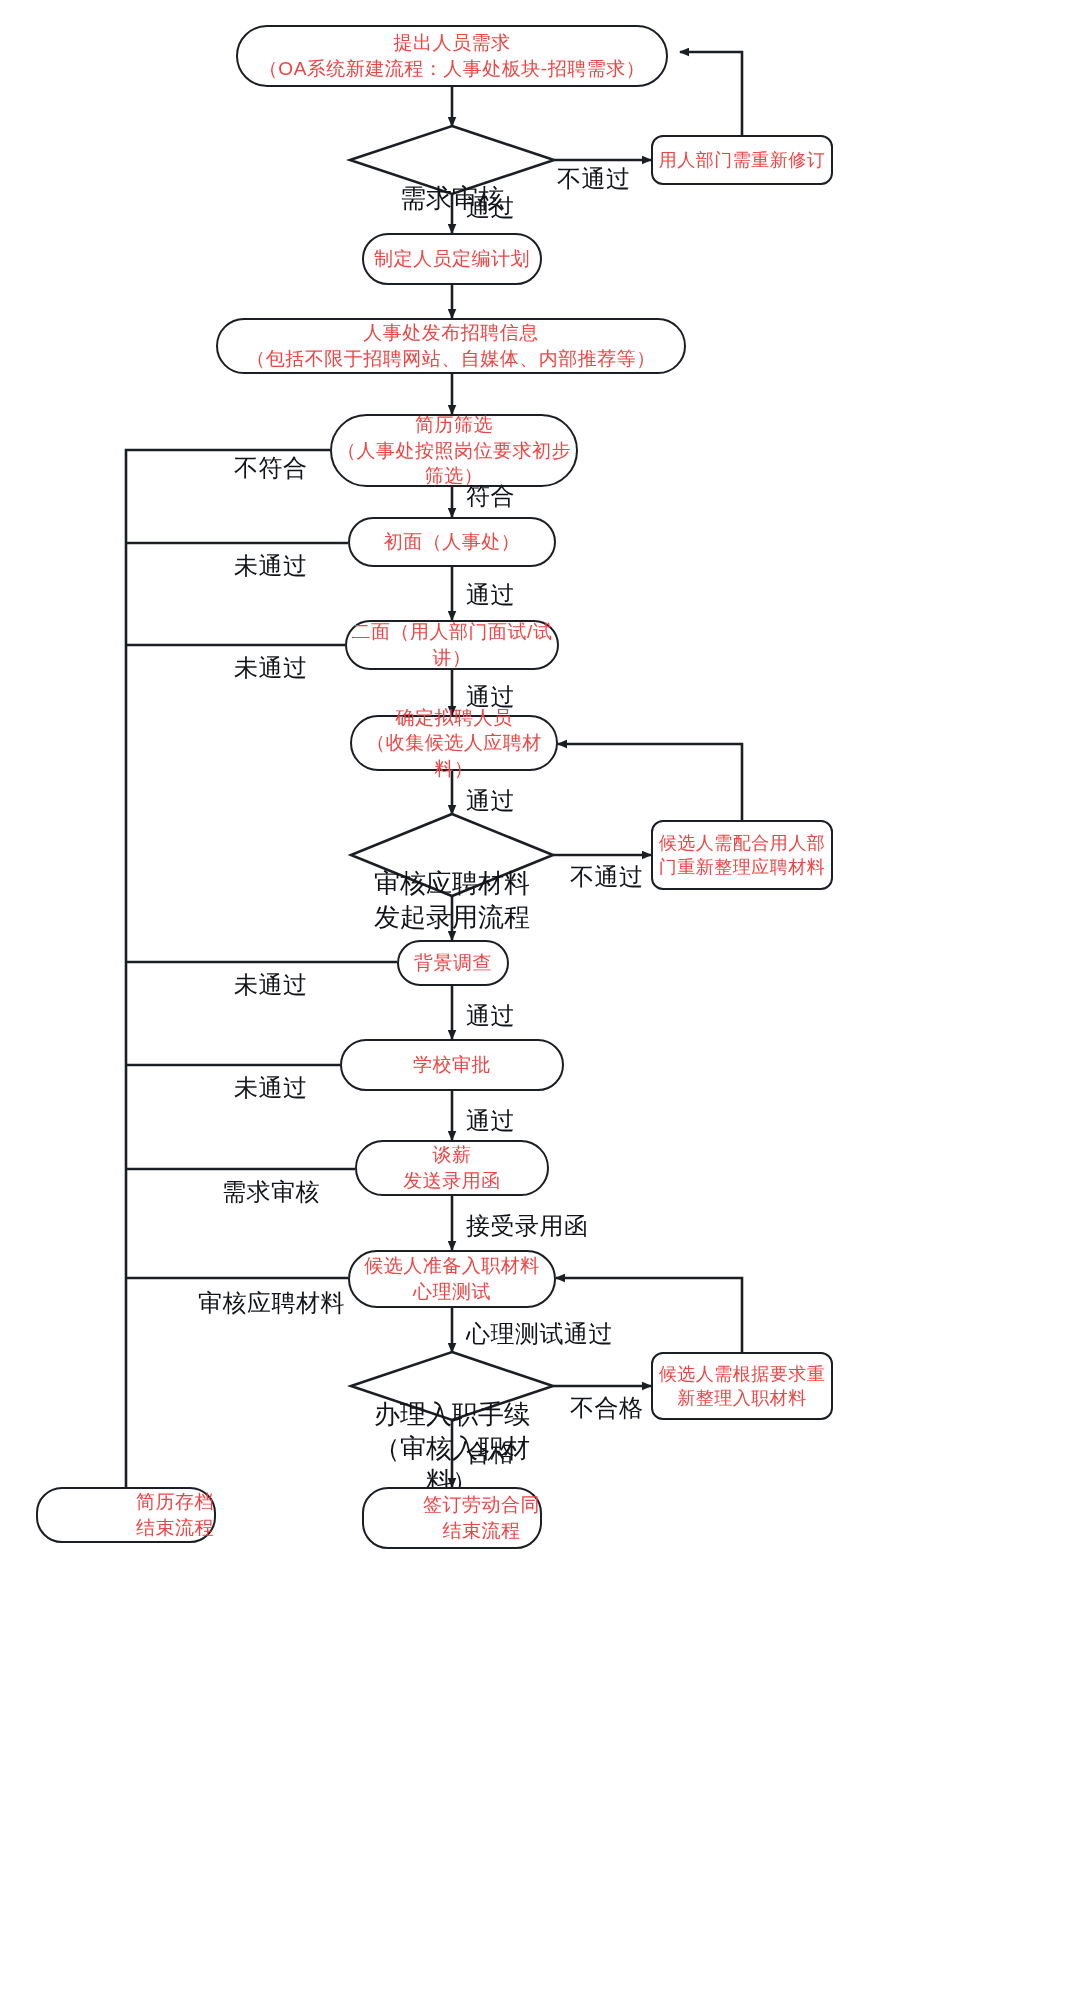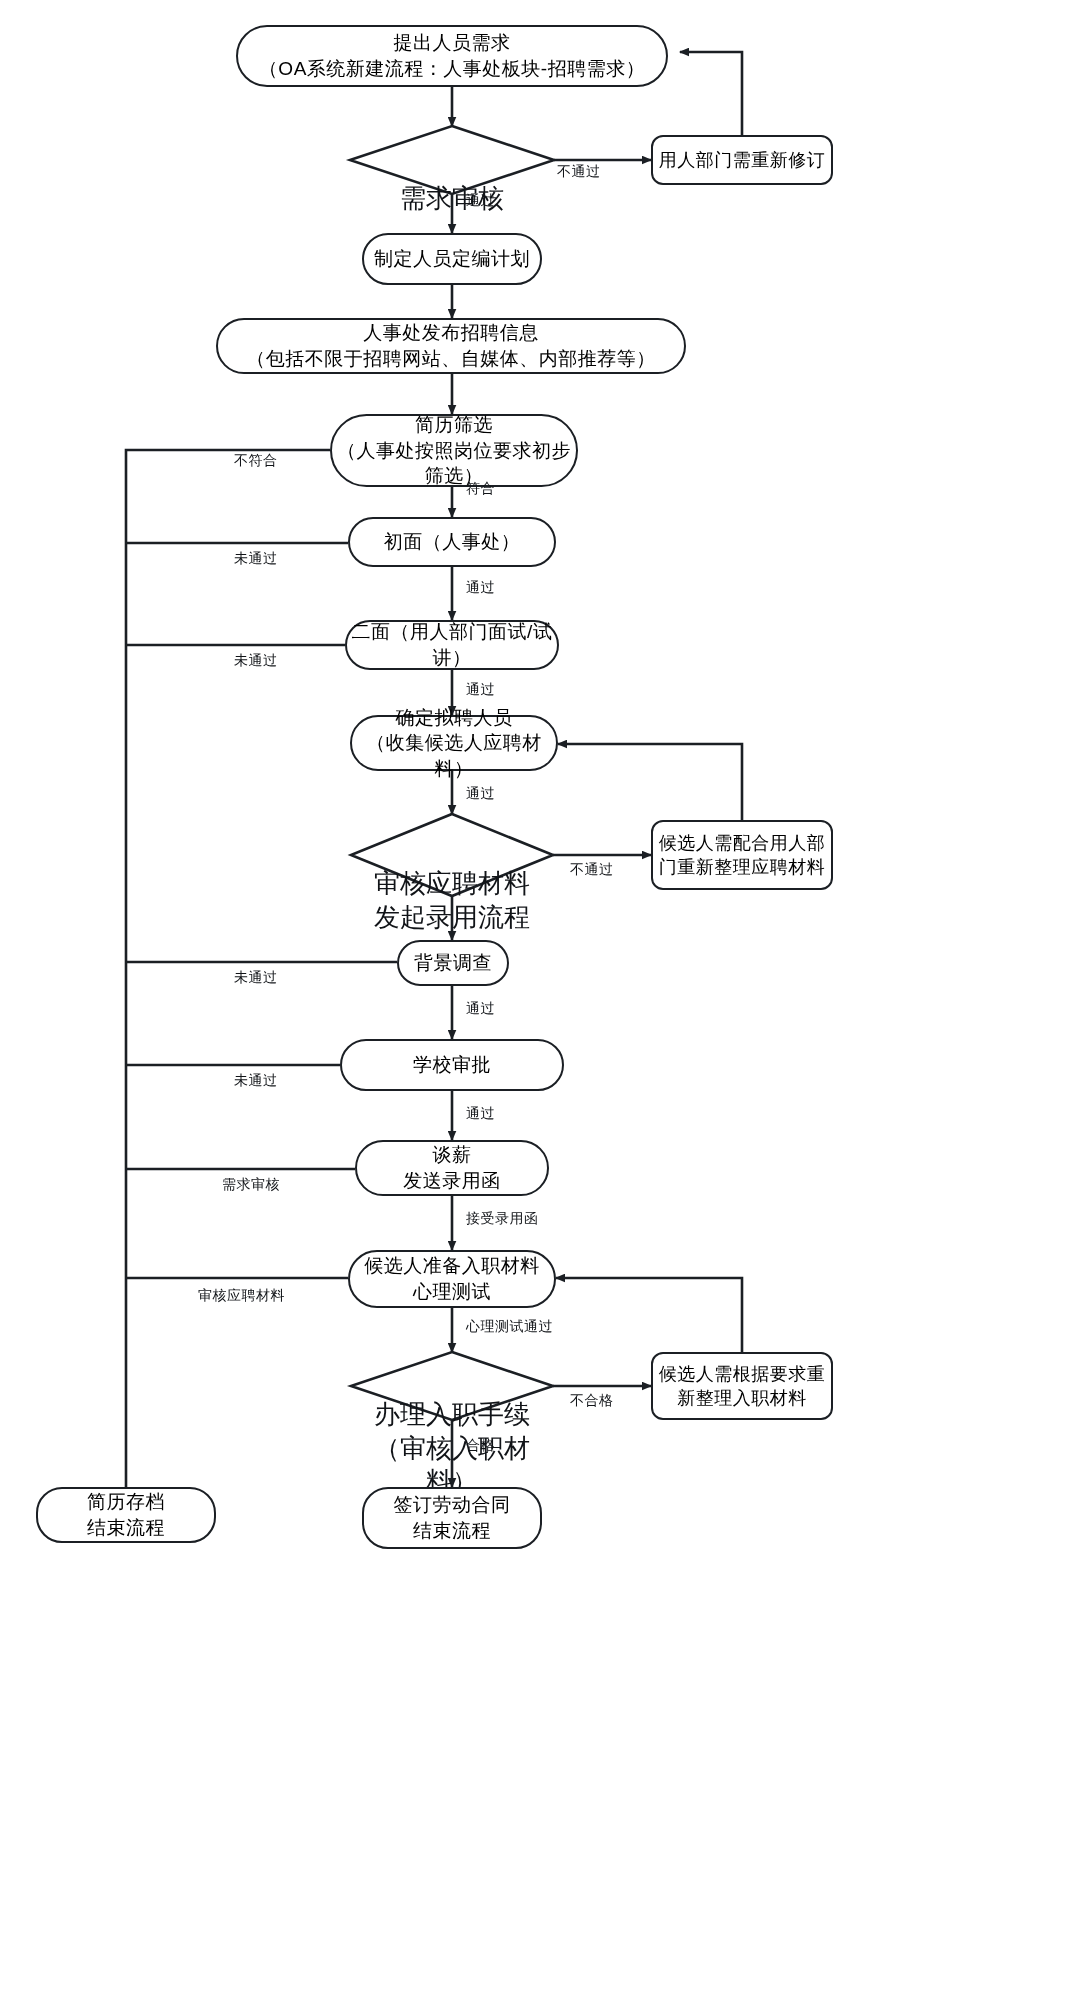--- a/index.html
+++ b/index.html
@@ -1,28 +1,28 @@
 <!DOCTYPE html>
 <html><head>
 <meta charset="utf-8">
 <style>
   html,body{margin:0;padding:0;background:#ffffff;}
   body{font-family:"Liberation Sans","DejaVu Sans",sans-serif;}
   #stage{position:relative;width:1080px;height:1989px;background:#fff;overflow:hidden;}
   svg.layer{position:absolute;left:0;top:0;width:1080px;height:1989px;}
   .node{position:absolute;box-sizing:border-box;display:flex;align-items:center;justify-content:center;
-        text-align:center;color:#000000;background:#fff;line-height:1.35;}
+        text-align:center;color:#ef4444;background:#fff;line-height:1.35;}
   .rounded{border:2.2px solid #1b1f24;border-radius:999px;}
-  .term{border:2.2px solid #1b1f24;border-radius:26px;}
+  .term{border:2.2px solid #1b1f24;border-radius:26px;justify-content:flex-end;}
   .side{border:2.2px solid #1b1f24;border-radius:12px;}
   .nt{white-space:pre-line;font-size:19px;letter-spacing:.5px;}
   .nt.sm{font-size:18px;}
   .dtext{position:absolute;width:100%;text-align:center;font-size:26px;color:#111418;
          white-space:pre-line;line-height:1.3;left:0;}
-  .elabel{position:absolute;font-size:14px;color:#111418;white-space:nowrap;letter-spacing:.5px;}
+  .elabel{position:absolute;font-size:24px;color:#111418;white-space:nowrap;letter-spacing:.5px;}
 </style>
 </head>
 <body>
 
 <div id="stage">
 
   <svg class="layer" viewBox="0 0 1080 1989">
     <defs>
       <marker id="ah" markerWidth="11" markerHeight="9" refX="9.4" refY="4.5" orient="auto" markerUnits="userSpaceOnUse">
         <path d="M0,0 L10.5,4.5 L0,9 z" fill="#1b1f24"></path>

